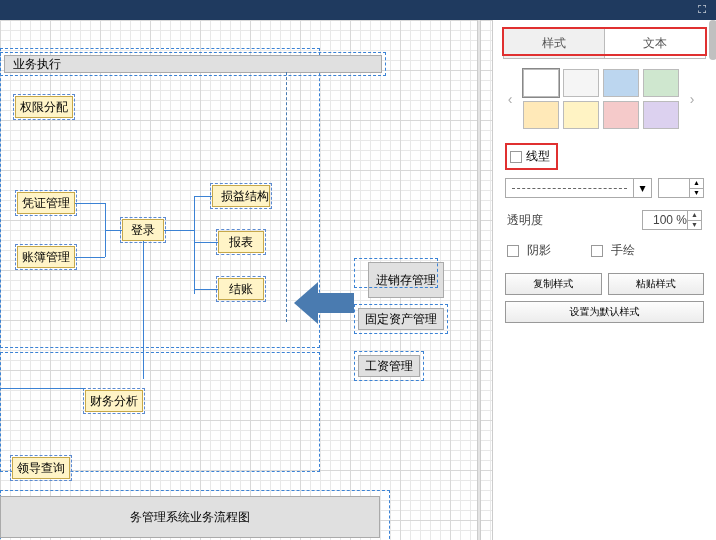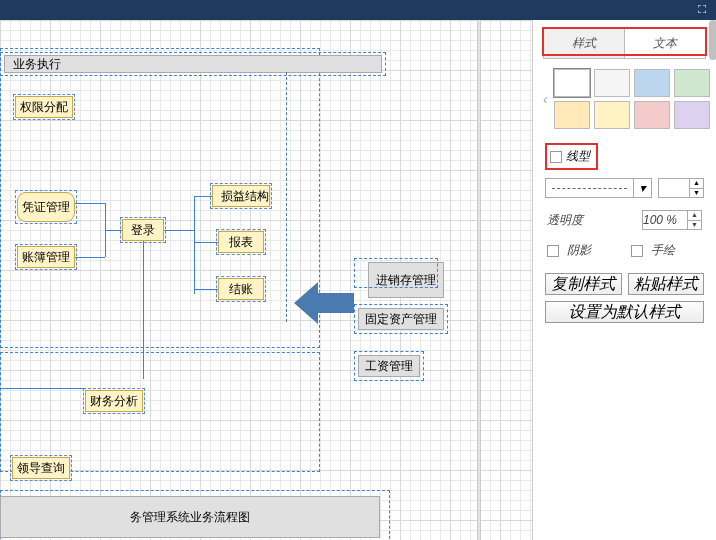--- a/index.html
+++ b/index.html
@@ -33,21 +33,21 @@
 .titlebar-box { position:absolute; background:#e0e0e0; border:1px solid #aaa; display:flex; align-items:center; padding-left:8px; font-size:12px; }
 .titlebar-box.wide { justify-content:center; padding-left:0; }
 .flow-conn { position:absolute; background:#3b82d4; }
 .flow-conn.h { height:1px; }
 .flow-conn.v { width:1px; }
 
 .arrow-big { position:absolute; }
 .arrow-big .shaft { position:absolute; background:#4a7bb0; }
 .arrow-big .head { position:absolute; width:0; height:0; }
 
-.right-panel { width:184px; background:#fff; border-left:1px solid #ccc; position:relative; overflow-y:auto;font-style:italic; }
+.right-panel { width:224px; background:#fff; border-left:1px solid #ccc; position:relative; overflow-y:auto; }
 .right-panel-inner { position:absolute; inset:0; padding:0; }
 
 .tabs { display:flex; border:1px solid #bbb; margin:8px 10px 10px 10px; }
 .tabs .tab { flex:1; text-align:center; padding:6px 0; font-size:12px; color:#555; cursor:pointer; }
 .tabs .tab.active { background:#f0f0f0; }
 .tabs .tab:not(:last-child) { border-right:1px solid #bbb; }
 .tabs-hl { position:absolute; top:7px; left:9px; right:9px; height:29px; border:2px solid #e03030; pointer-events:none; }
 
 .swatches-row { display:flex; align-items:center; padding:0 10px; gap:6px; }
 .arrow-nav { width:14px; color:#aaa; font-size:14px; text-align:center; cursor:pointer; user-select:none; }
@@ -56,32 +56,32 @@
 .swatch.sel { outline:1px solid #888; }
 
 .line-section { margin:14px 12px 0 12px; }
 .line-hl { border:2px solid #e03030; display:inline-flex; align-items:center; padding:3px 6px 3px 3px; }
 .chk { width:12px; height:12px; border:1px solid #999; margin-right:4px; display:inline-block; vertical-align:middle; }
 .line-row { display:flex; gap:6px; margin-top:8px; align-items:center; }
 .dashed-select { flex:1; height:20px; border:1px solid #aaa; position:relative; background:#fff; }
 .dashed-select::before { content:""; position:absolute; left:6px; right:24px; top:9px; border-top:1px dashed #666; }
 .dashed-select .dd { position:absolute; right:0; top:0; bottom:0; width:18px; border-left:1px solid #aaa; display:flex; align-items:center; justify-content:center; }
 .stepper { width:46px; height:20px; border:1px solid #aaa; display:flex; }
-.stepper .val { flex:1; text-align:left; line-height:18px; }
+.stepper .val { flex:1; text-align:right; line-height:18px; }
 .stepper .btns { width:14px; border-left:1px solid #aaa; display:flex; flex-direction:column; }
 .stepper .btns div { flex:1; font-size:7px; text-align:center; line-height:8px; cursor:pointer; }
 .stepper .btns div:first-child { border-bottom:1px solid #aaa; }
 
 .prop-row { display:flex; align-items:center; justify-content:space-between; margin:12px 14px 0 14px; font-size:12px; color:#444; }
 
 .chk-row { display:flex; gap:40px; margin:12px 14px 14px 14px; }
 .chk-item { display:flex; align-items:center; gap:4px; font-size:12px; color:#444; }
 
 .btn-row { display:flex; gap:6px; margin:14px 12px 0 12px; }
-.btn { flex:1; height:22px; border:1px solid #999; background:linear-gradient(#fdfdfd,#ececec); font-size:16px; display:flex; align-items:center; justify-content:center; cursor:pointer; }
+.btn { flex:1; height:22px; border:1px solid #999; background:linear-gradient(#fdfdfd,#ececec); font-size:10px; display:flex; align-items:center; justify-content:center; cursor:pointer; }
 .btn-full { margin:6px 12px 0 12px; }
 
 .scrollbar-thumb { position:absolute; right:-1px; top:0; width:8px; height:40px; background:#c0c0c0; border-radius:4px; }
 .vsplit { position:absolute; left:477px; top:0; bottom:0; width:4px; background:#e4e4e4; border-left:1px solid #ccc; border-right:1px solid #ccc; }
 </style>
 </head>
 <body>
 
 <div class="titlebar">
   <span class="fullscreen-icon">⛶</span>
@@ -97,21 +97,21 @@
       <div class="sel-dash" style="left:0;top:32px;width:386px;height:24px;"></div>
       <div class="sel-dash" style="left:0;top:470px;width:390px;height:54px;"></div>
 
       <div class="titlebar-box" style="left:4px;top:35px;width:378px;height:18px;">
         <span>业务执行</span>
       </div>
 
       <div class="nodebox sel" style="left:15px;top:76px;width:58px;height:22px;">
           <span>权限分配</span>
         </div>
-      <div class="nodebox sel" style="left:17px;top:172px;width:58px;height:30px;border-radius:9px;">
+      <div class="nodebox sel" style="left:17px;top:172px;width:58px;height:22px;">
           <span>凭证管理</span>
         </div>
       <div class="nodebox sel" style="left:122px;top:199px;width:42px;height:22px;">
           <span>登录</span>
         </div>
       <div class="nodebox sel" style="left:17px;top:226px;width:58px;height:22px;">
           <span>账簿管理</span>
         </div>
       <div class="nodebox sel" style="left:212px;top:165px;width:58px;height:22px;justify-content:flex-end;">
           <span>损益结构</span>

